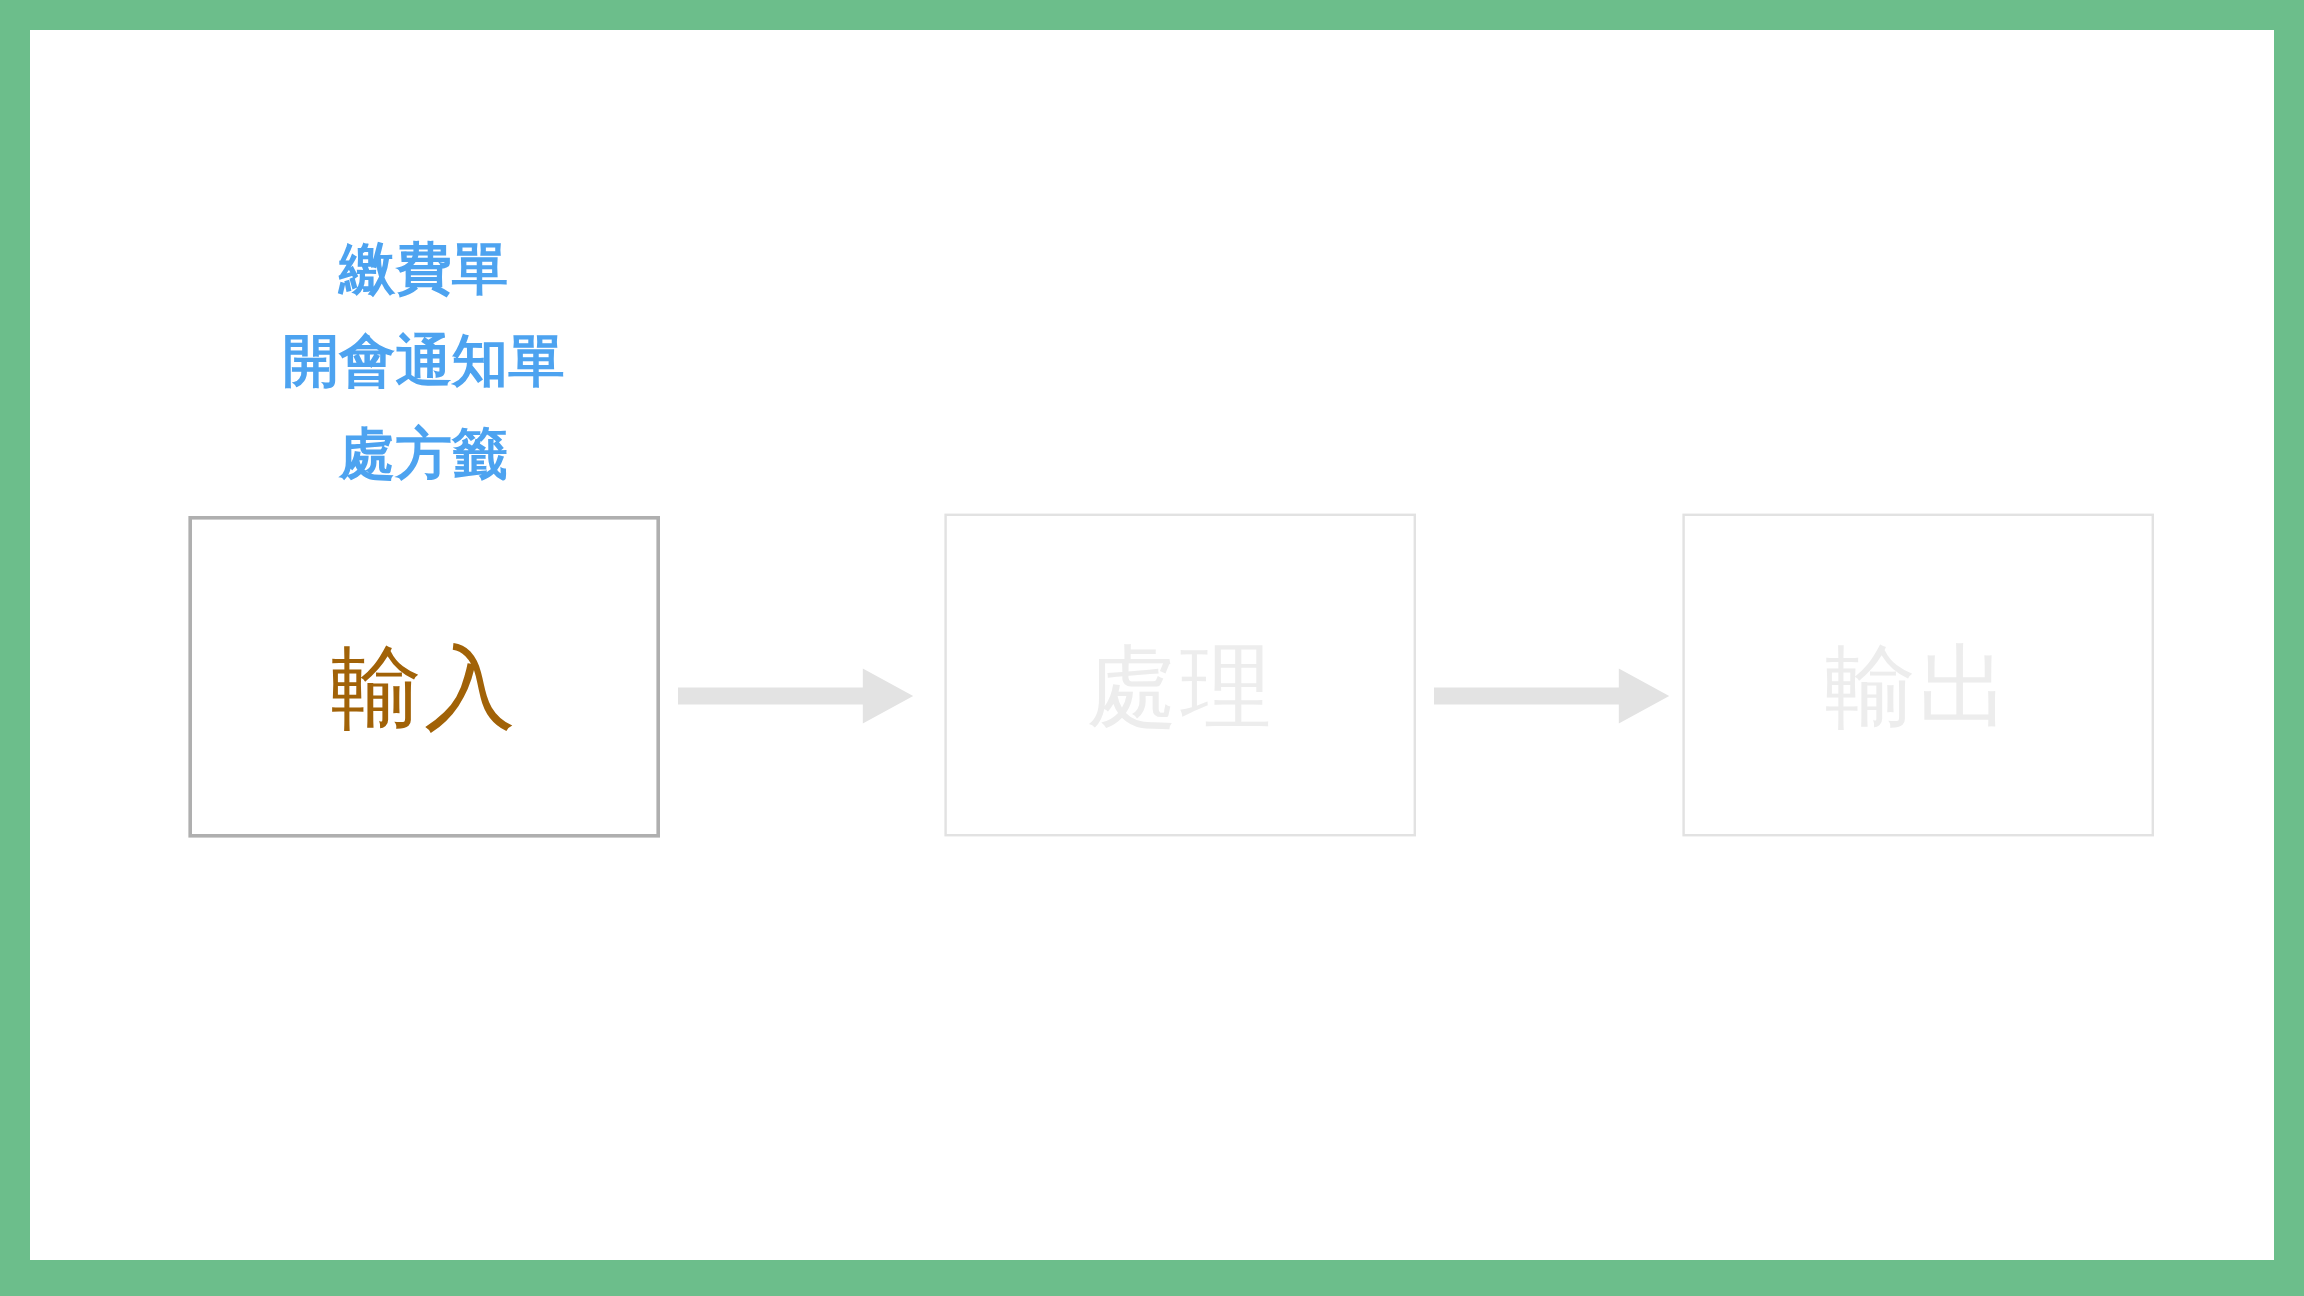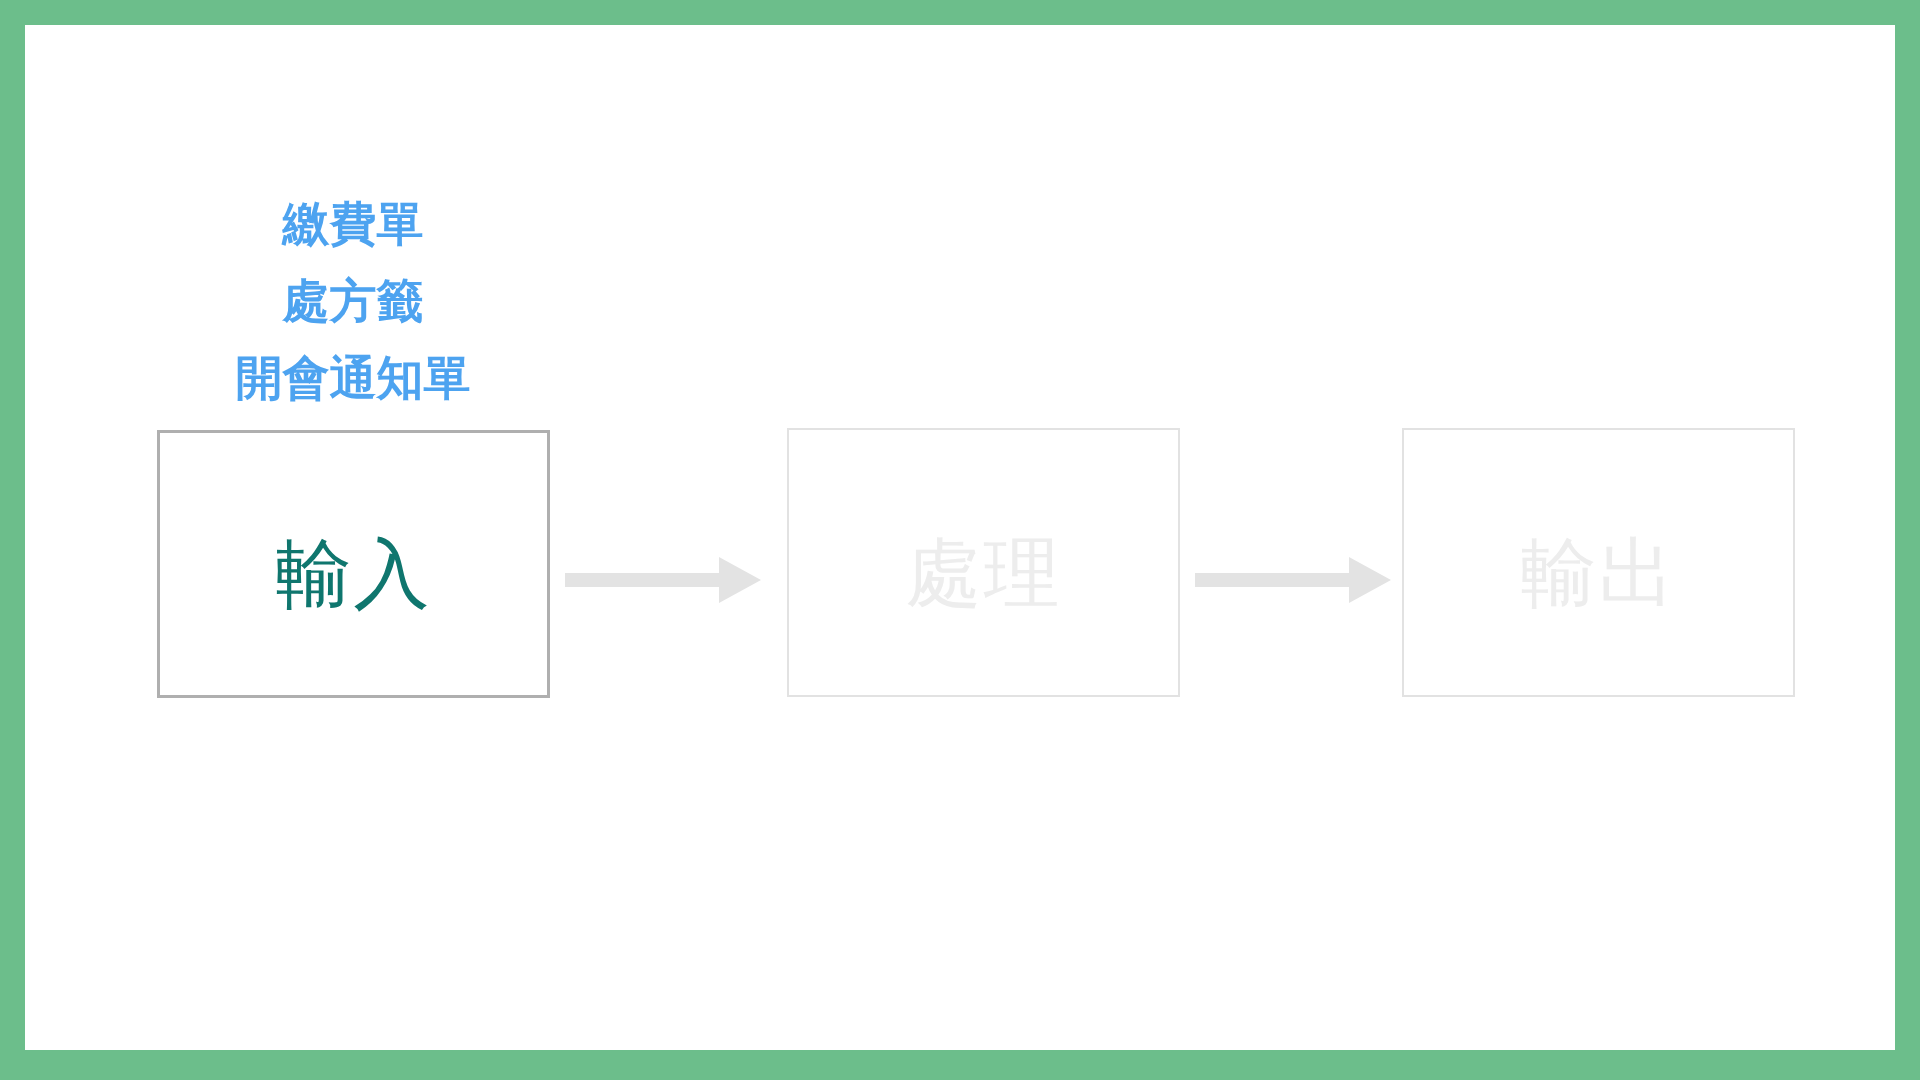--- a/index.html
+++ b/index.html
@@ -68,21 +68,21 @@
   }
 
   #box-input {
     left: 132px;
     top: 405px;
     width: 393px;
     height: 268px;
     border: 3px solid #afafaf;
   }
   #box-input .flow-box-label {
-    color: #0f766e;
+    color: #a16207;
     transform: translateY(10px);
   }
 
   #box-process {
     left: 762px;
     top: 403px;
     width: 393px;
     height: 269px;
     border: 2px solid #e2e2e2;
   }
@@ -115,22 +115,22 @@
 </style>
 </head>
 <body>
 
 <div id="canvas">
 
   <div id="slide">
 
     <div id="annotation-list">
       <span class="annotation-line">繳費單</span>
+      <span class="annotation-line">開會通知單</span>
       <span class="annotation-line">處方籤</span>
-      <span class="annotation-line">開會通知單</span>
     </div>
 
     <div class="flow-box" id="box-input">
       <span class="flow-box-label">輸入</span>
     </div>
 
     <svg class="flow-arrow" id="arrow-1" viewBox="0 0 210 70" preserveAspectRatio="none">
       <polygon points="8,28 162,28 162,12 204,35 162,58 162,42 8,42" fill="#e3e3e3"></polygon>
     </svg>
 

